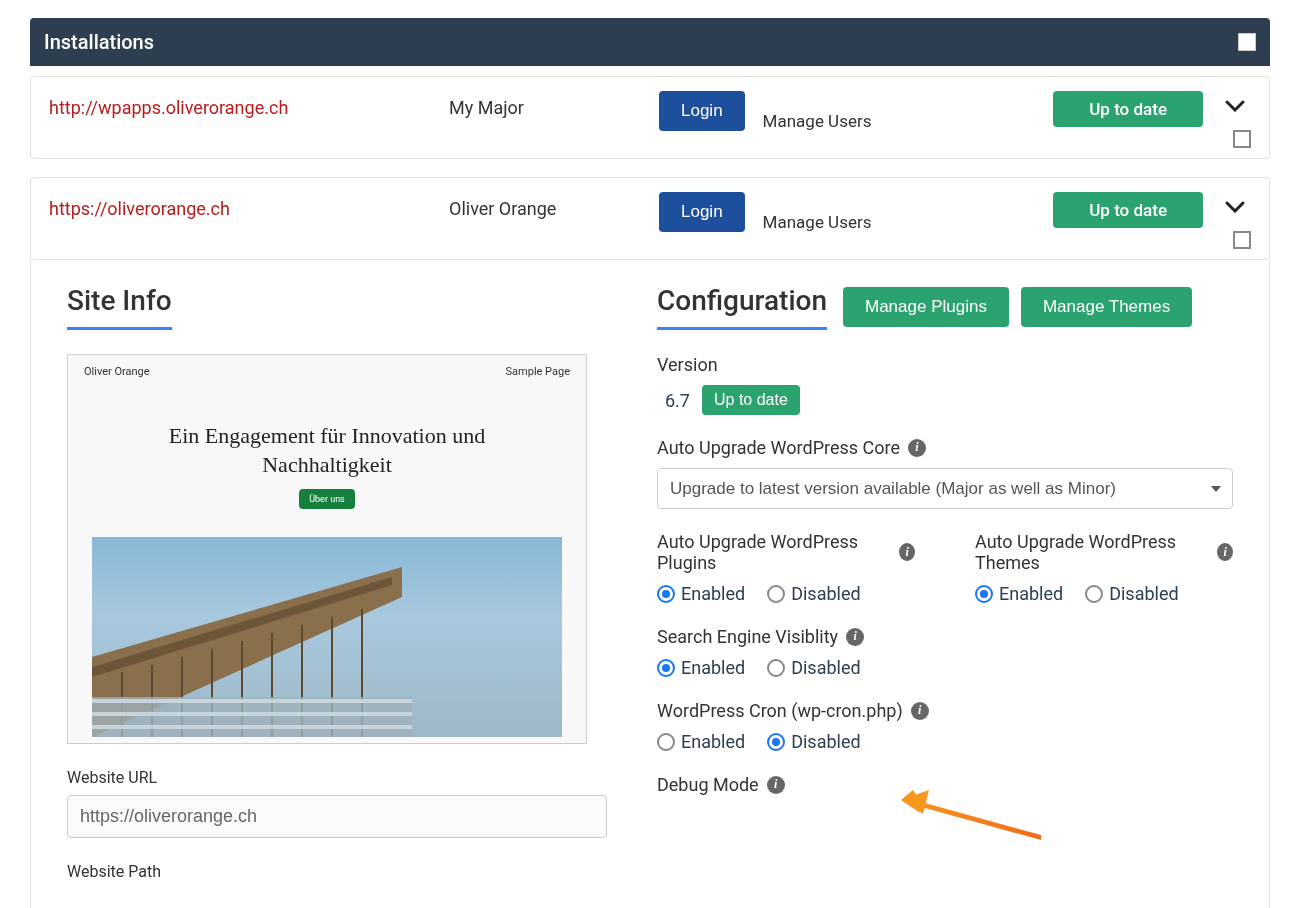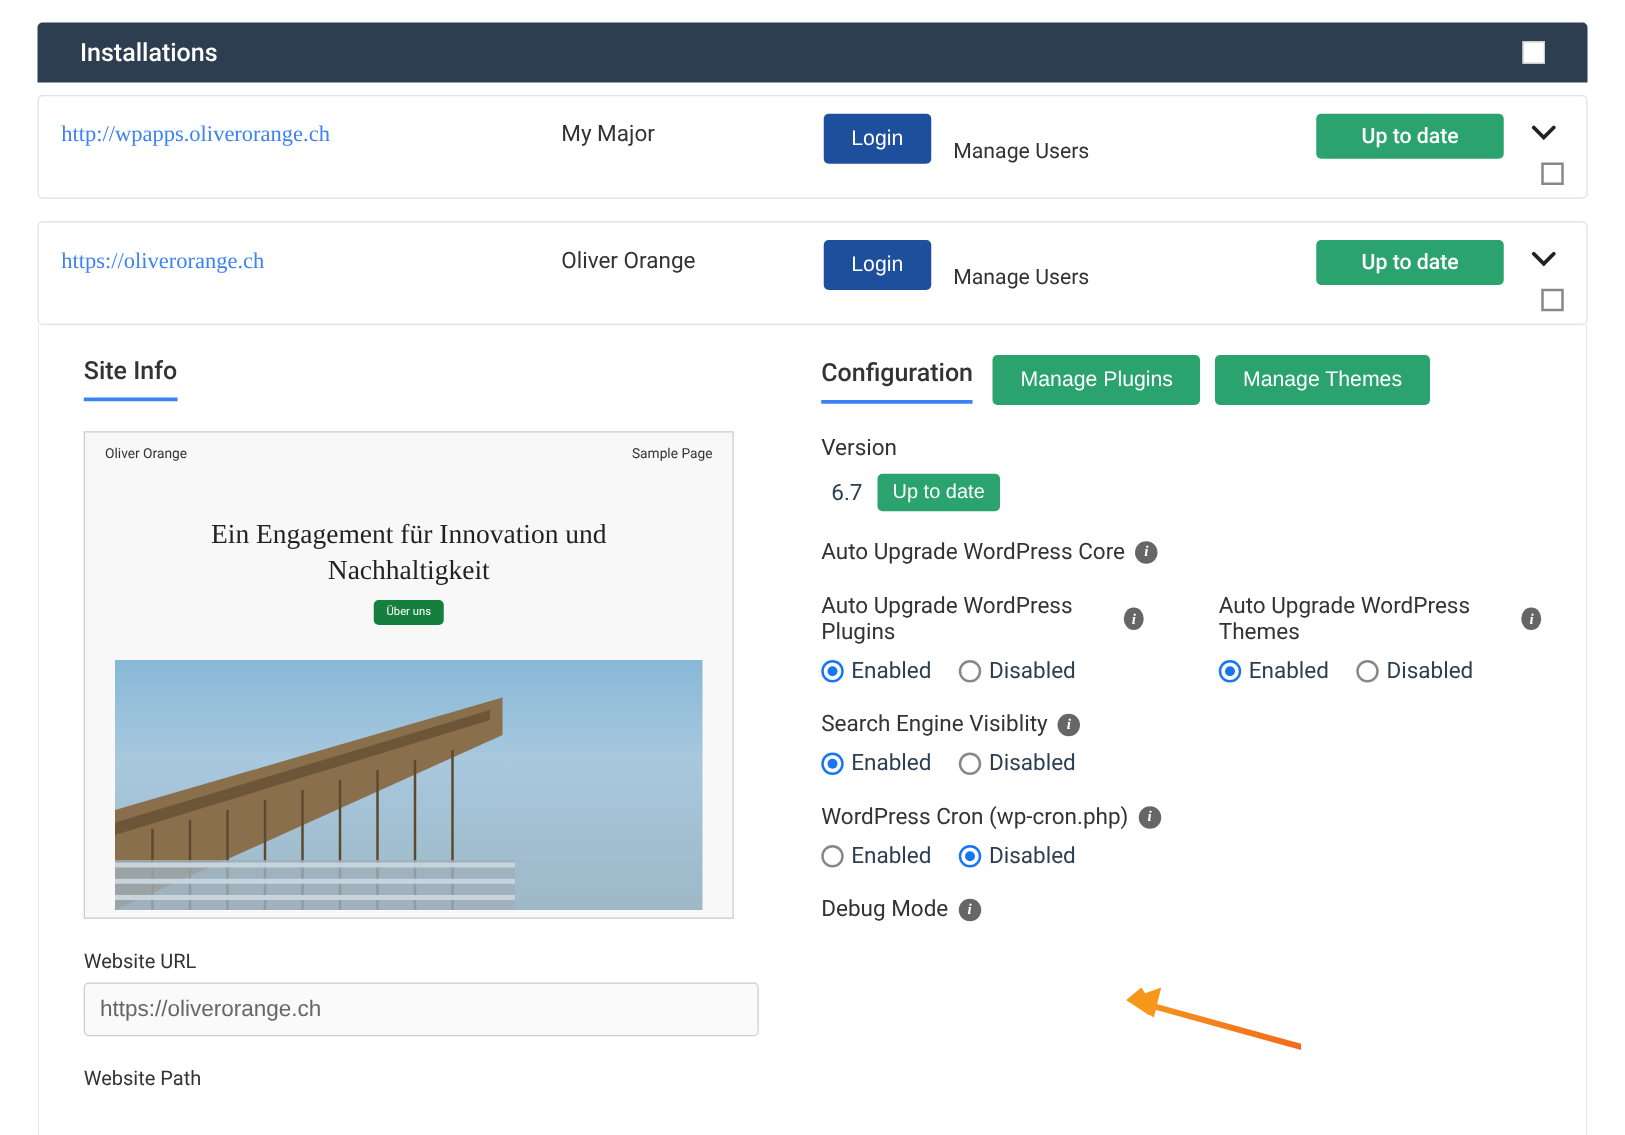--- a/index.html
+++ b/index.html
@@ -1,41 +1,41 @@
 <!DOCTYPE html>
 <html><head>
 <meta charset="utf-8">
 <style>
 * { box-sizing: border-box; margin: 0; padding: 0; }
 body { font-family: -apple-system, BlinkMacSystemFont, "Segoe UI", Roboto, "Helvetica Neue", Arial, sans-serif; background: #fff; color: #2c3e50; font-size: 16px; }
 .container { width: 1300px; padding: 0 30px; }
-.header-bar { background: #2c3e50; color: #fff; padding: 12px 34px; display: flex; justify-content: space-between; align-items: center; border-radius: 4px 4px 0 0; margin-top: 18px; }
+.header-bar { background: #2c3e50; color: #fff; padding: 12px 14px; display: flex; justify-content: space-between; align-items: center; border-radius: 4px 4px 0 0; margin-top: 18px; }
 .header-bar h2 { font-size: 20px; font-weight: 500; }
 .header-checkbox { width: 18px; height: 18px; background: #fff; border: 1px solid #ccc; cursor: pointer; }
 .install-row { border: 1px solid #e0e0e0; border-radius: 4px; margin-top: 10px; padding: 14px 18px 10px 18px; display: flex; align-items: flex-start; position: relative; }
 .install-row:first-of-type { margin-top: 0; border-top: none; border-radius: 0 0 4px 4px; }
 .col-url { width: 400px; font-size: 18px; color: #333; padding-top: 6px; }
-.col-url a { color: #3b82f6; text-decoration: none; font-family: Liberation Serif, serif; }
+.col-url a { color: #b91c1c; text-decoration: none; }
 .col-name { width: 210px; font-size: 18px; color: #333; padding-top: 6px; }
 .col-actions { display: flex; align-items: flex-end; gap: 18px; }
 .btn { border: none; border-radius: 4px; padding: 10px 22px; font-size: 17px; font-weight: 500; cursor: pointer; color: #fff; }
 .btn-blue { background: #1e4f9c; }
 .btn-green { background: #2ba36f; }
 .btn-green-sm { background: #2ba36f; padding: 6px 12px; font-size: 16px; }
 .manage-users { color: #333; font-size: 17px; cursor: pointer; }
 .col-status { margin-left: auto; display: flex; flex-direction: column; align-items: flex-end; gap: 10px; }
 .status-badge { background: #2ba36f; color: #fff; padding: 8px 36px; border-radius: 4px; font-size: 17px; font-weight: 500; }
 .chevron { font-size: 16px; cursor: pointer; padding: 6px; }
 .row-checkbox { width: 18px; height: 18px; border: 2px solid #888; cursor: pointer; }
 .row-right-stack { display: flex; flex-direction: column; align-items: flex-end; gap: 8px; margin-left: 16px; }
 .detail-panel { border: 1px solid #e0e0e0; border-top: none; border-radius: 0 0 4px 4px; padding: 24px 36px 30px 36px; display: flex; gap: 50px; }
 .left-panel { width: 540px; }
 .right-panel { flex: 1; }
 .tab-header { display: flex; align-items: center; gap: 16px; margin-bottom: 24px; }
-.tab-title { font-size: 20px; font-weight: 500; color: #333; padding-bottom: 10px; border-bottom: 3px solid #3b82f6; display: inline-block; }
+.tab-title { font-size: 28px; font-weight: 500; color: #333; padding-bottom: 10px; border-bottom: 3px solid #3b82f6; display: inline-block; }
 .tab-title.config { border-bottom-color: #3b82f6; }
 .tab-buttons { display: flex; gap: 12px; }
 .screenshot-box { border: 1px solid #ccc; width: 520px; height: 390px; background: #f8f8f8; overflow: hidden; position: relative; }
 .ss-header { display: flex; justify-content: space-between; padding: 10px 16px; font-size: 11px; color: #333; }
 .ss-content { text-align: center; padding: 34px 70px 14px 70px; }
 .ss-content h3 { font-family: Georgia, serif; font-size: 22px; font-weight: 400; line-height: 1.3; color: #222; }
 .ss-content p { font-size: 9px; color: #555; margin-top: 10px; line-height: 1.4; }
 .ss-btn { display: inline-block; background: #15803d; color: #fff; font-size: 9px; padding: 5px 10px; border-radius: 4px; margin-top: 10px; }
 .ss-image { width: 470px; height: 200px; margin: 14px auto 0 auto; background: linear-gradient(to bottom, #87b8d6 0%, #a8c8de 40%, #9eb8c6 100%); position: relative; overflow: hidden; }
 .form-label { font-size: 16px; color: #333; margin-top: 24px; margin-bottom: 8px; }
@@ -167,20 +167,25 @@
           <span class="version-num">6.7</span>
           <button class="btn btn-green-sm">Up to date</button>
         </div>
       </div>
 
       <div class="config-section">
         <div class="config-label">
           <span>Auto Upgrade WordPress Core</span>
           <span class="info-icon">i</span>
         </div>
+        <div class="select-wrap">
+          <select class="select-box">
+            <option>Upgrade to latest version available (Major as well as Minor)</option>
+          </select>
+        </div>
       </div>
 
       <div class="config-section two-col">
         <div>
           <div class="config-label">
             <span>Auto Upgrade WordPress Plugins</span>
             <span class="info-icon">i</span>
           </div>
           <div class="radio-row">
             <label class="radio-opt">

